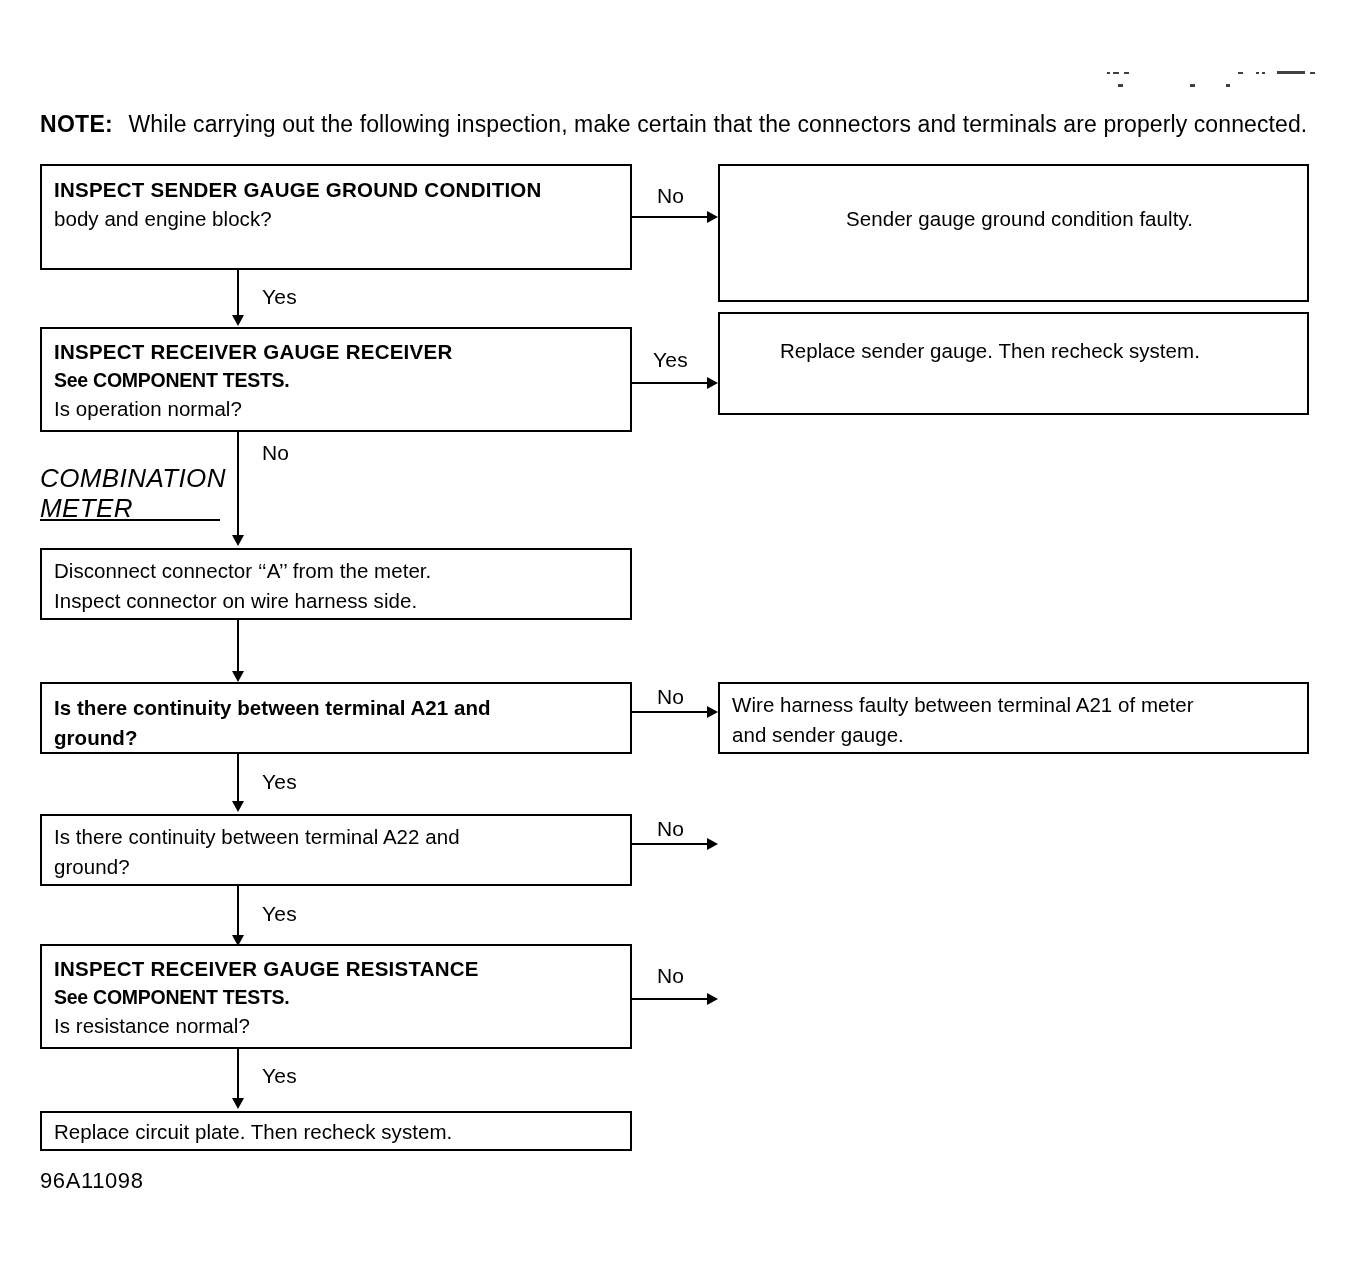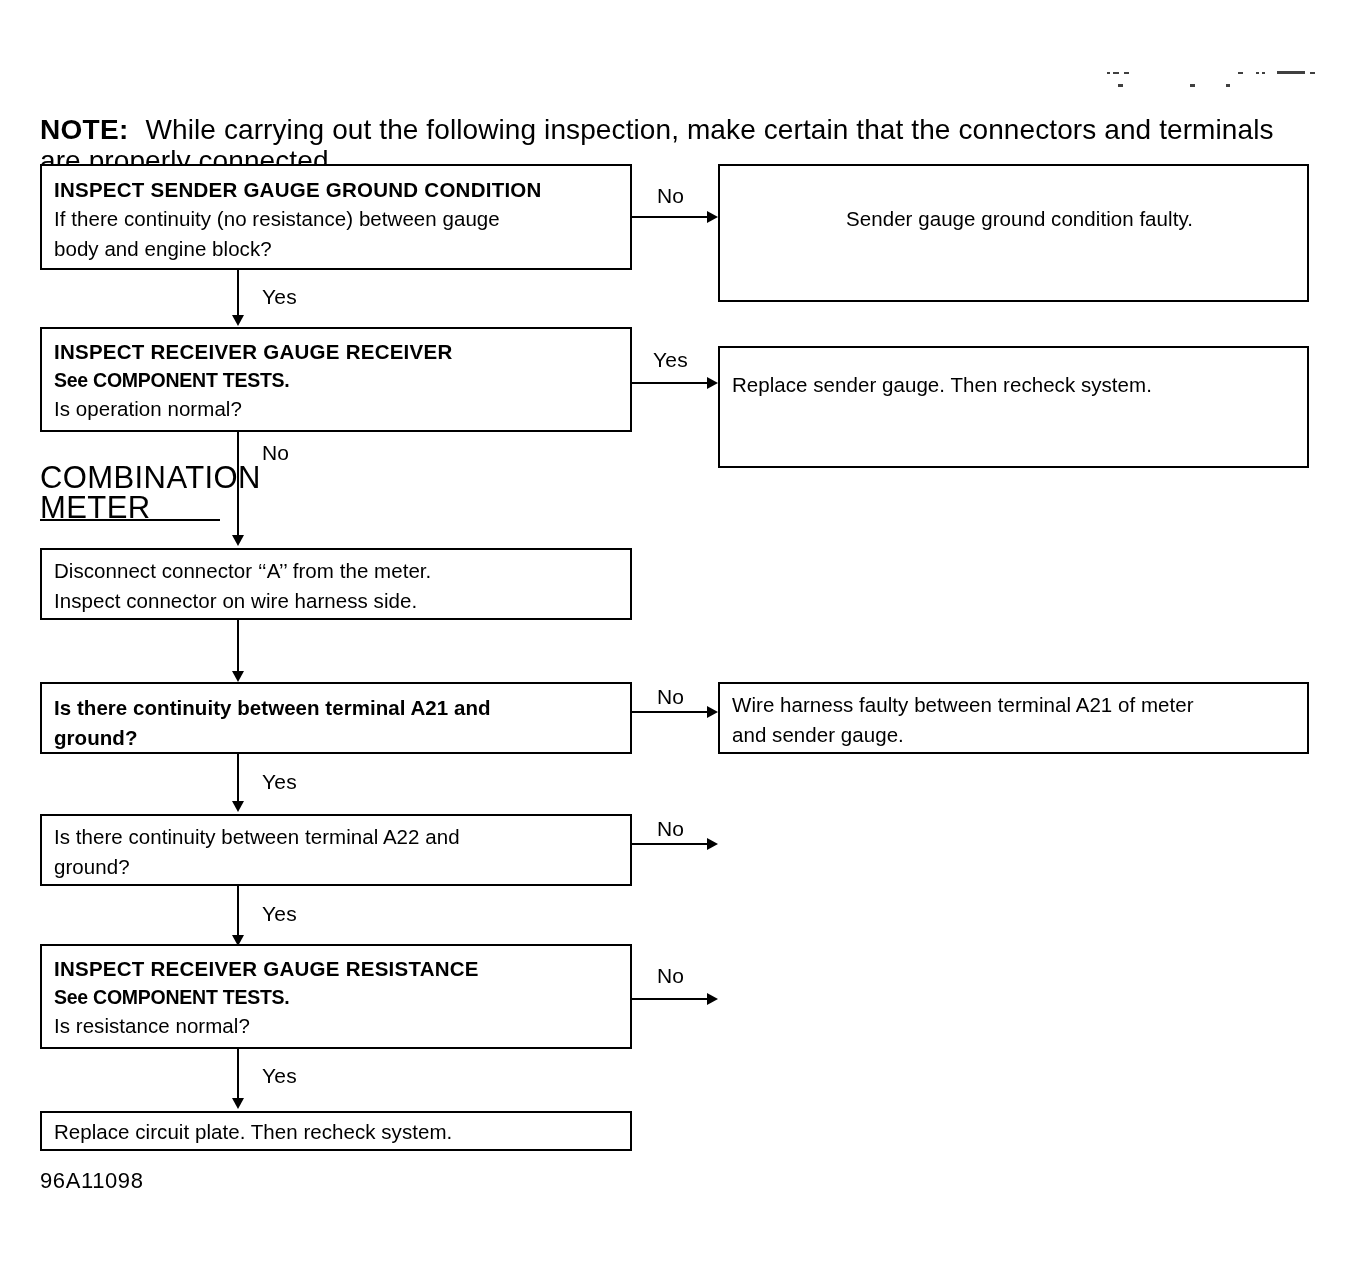--- a/index.html
+++ b/index.html
@@ -18,21 +18,21 @@
     overflow: hidden;
     background: #ffffff;
   }
 
   
   .note {
     position: absolute;
     left: 40px;
     top: 86px;
     width: 1270px;
-    font-size: 28px;
+    font-size: 23px;
     line-height: 31px;
     letter-spacing: 0.1px;
   }
   .note .note-label {
     font-weight: bold;
     letter-spacing: 0.3px;
   }
   .note .note-gap { display: inline-block; width: 9px; }
 
   
@@ -99,24 +99,25 @@
     position: absolute;
     font-size: 21px;
     line-height: 24px;
     letter-spacing: 0.2px;
     white-space: nowrap;
   }
 
   
   .caption {
     position: absolute;
-    font-size: 31px;
+    font-size: 26px;
     line-height: 30px;
     letter-spacing: 0.4px;
     white-space: nowrap;
+    font-style: italic;
   }
   .caption-rule {
     position: absolute;
     height: 2.4px;
     background: #000;
   }
 
   
   .footer-code {
     position: absolute;
@@ -149,21 +150,20 @@
   <div class="speckle" style="left:1310px;top:72px;width:5px;height:2px;"></div>
   <div class="speckle" style="left:1118px;top:84px;width:5px;height:3px;"></div>
   <div class="speckle" style="left:1190px;top:84px;width:5px;height:3px;"></div>
   <div class="speckle" style="left:1226px;top:84px;width:4px;height:3px;"></div>
 
   <p class="note"><span class="note-label">NOTE:</span><span class="note-gap"></span> <span>While carrying out the following inspection, make certain that the connectors and terminals are properly connected.</span></p>
 
   <div class="box" style="left:40px;top:164px;width:592px;height:106px;">
     <div class="inner">
       <div class="line head">INSPECT SENDER GAUGE GROUND CONDITION</div>
-      <div class="line">If there continuity (no resistance) between gauge</div>
       <div class="line">body and engine block?</div>
     </div>
   </div>
 
   <div class="hline" style="left:631px;top:216px;width:82px;"></div>
   <div class="arrow-right" style="left:707px;top:211px;"></div>
   <div class="branch-label" style="left:657px;top:184px;">No</div>
 
   <div class="box" style="left:718px;top:164px;width:591px;height:138px;">
     <div class="inner" style="padding-top:38px;text-align:center;">
@@ -180,21 +180,21 @@
       <div class="line head">INSPECT RECEIVER GAUGE RECEIVER</div>
       <div class="line subhead">See COMPONENT TESTS.</div>
       <div class="line">Is operation normal?</div>
     </div>
   </div>
 
   <div class="hline" style="left:631px;top:382px;width:82px;"></div>
   <div class="arrow-right" style="left:707px;top:377px;"></div>
   <div class="branch-label" style="left:653px;top:348px;">Yes</div>
 
-  <div class="box" style="left:718px;top:346px;width:591px;height:122px;">
+  <div class="box" style="left:718px;top:312px;width:591px;height:103px;padding-left:48px;">
     <div class="inner" style="padding-top:22px;">
       <div class="line single">Replace sender gauge. Then recheck system.</div>
     </div>
   </div>
 
   <div class="vline" style="left:237px;top:432px;height:105px;"></div>
   <div class="arrow-down" style="left:232px;top:535px;"></div>
   <div class="branch-label" style="left:262px;top:441px;">No</div>
 
   <div class="caption" style="left:40px;top:463px;">

